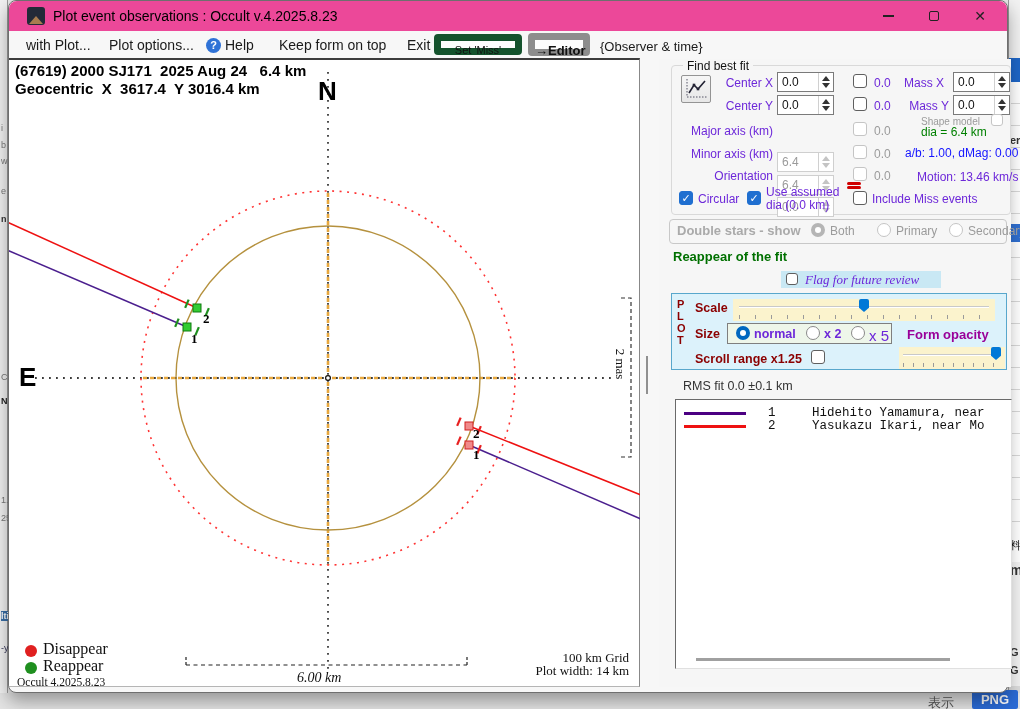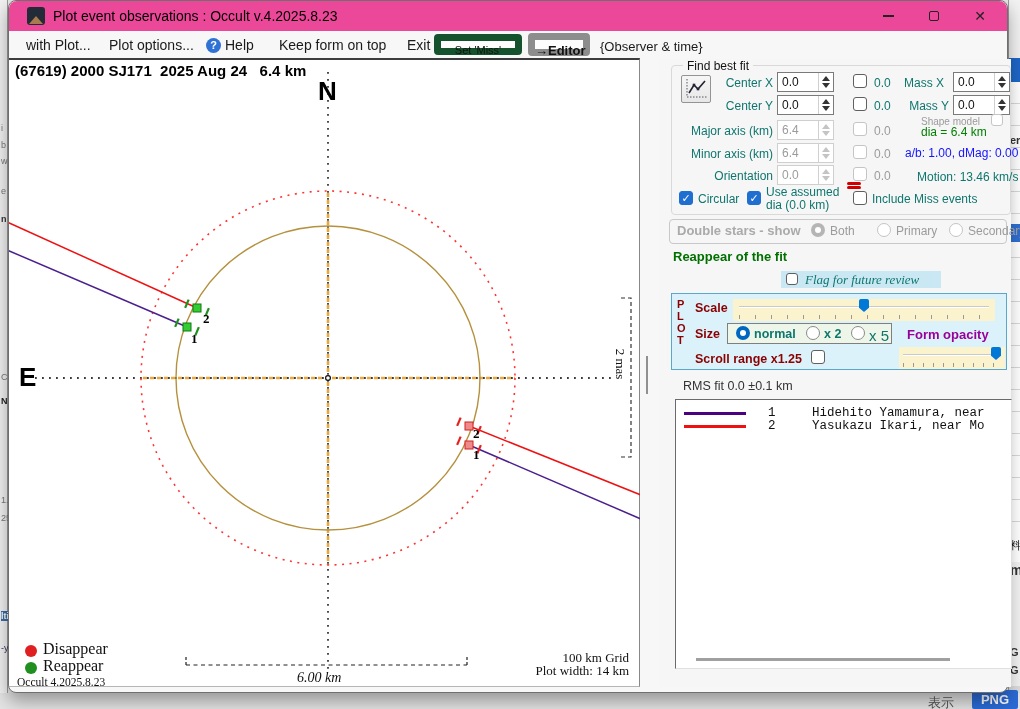--- a/index.html
+++ b/index.html
@@ -38,31 +38,31 @@
   #plot { left:0; top:57px; width:631px; height:629px; background:#fff; border-top:2px solid #3c3c3c;
           border-right:1px solid #888; border-bottom:1px solid #b5b5b5; }
   #plot .ptitle { position:absolute; left:6px; font-size:15px; font-weight:bold; color:#000; white-space:pre; }
   .compass { position:absolute; font-size:26px; font-weight:bold; color:#000; }
   .serif { font-family:"Liberation Serif",serif; }
   #legend-disappear-dot,#legend-reappear-dot { position:absolute; width:12px; height:12px; border-radius:50%; }
   #splitter { left:637px; top:355px; width:2px; height:38px; background:#909090; }
 
   
   #panel { left:650px; top:58px; width:352px; height:628px; background:#f6f6f6; }
-  .lbl { position:absolute; white-space:nowrap; font-size:12px; color:#0f766e; }
+  .lbl { position:absolute; white-space:nowrap; font-size:12px; color:#6d28d9; }
   .gray { color:#9b9b9b; }
   .groupbox { position:absolute; border:1px solid #d9d9d9; border-radius:4px; }
   .grouplabel { position:absolute; background:#f6f6f6; padding:0 4px; font-size:12px; }
 
   .spin { position:absolute; display:flex; width:57px; height:20px; border:1px solid #7a7a7a; background:#fff; }
   .spin .val { flex:1; font-size:12px; padding:2px 0 0 4px; }
   .spin .btns { width:15px; border-left:1px solid #d0d0d0; display:flex; flex-direction:column; align-items:center; justify-content:space-evenly; }
   .spin .up { width:0; height:0; border-left:4px solid transparent; border-right:4px solid transparent; border-bottom:5px solid #333; }
   .spin .dn { width:0; height:0; border-left:4px solid transparent; border-right:4px solid transparent; border-top:5px solid #333; }
-  .spin.dis { border-color:#cfcfcf; }
+  .spin.dis { border-color:#cfcfcf;margin-top:32px; }
   .spin.dis .val { color:#9b9b9b; }
   .spin.dis .up { border-bottom-color:#c4c4c4; }
   .spin.dis .dn { border-top-color:#c4c4c4; }
 
   .cb { position:absolute; width:14px; height:14px; border:1.4px solid #5f5f5f; border-radius:3px; background:#fff; }
   .cb.on { background:#1f6fd0; border-color:#1f6fd0; color:#fff; font-size:11px; line-height:13px; text-align:center; }
   .cb.on::after { content:"✓"; }
   .cb.dis { border-color:#c5c5c5; }
 
   .radio { position:absolute; width:14px; height:14px; border-radius:50%; background:#fff; border:1.5px solid #8a8a8a; }
@@ -204,20 +204,21 @@
       <g stroke="#222" stroke-width="1.2">
         <line x1="177" y1="605" x2="458" y2="605" stroke-dasharray="4 3.5"></line>
         <line x1="177" y1="597" x2="177" y2="605" stroke-dasharray="3 2"></line>
         <line x1="458" y1="597" x2="458" y2="605" stroke-dasharray="3 2"></line>
       </g>
 
       <path d="M 612 238 H 622 V 397 H 612" fill="none" stroke="#333" stroke-width="1.2" stroke-dasharray="4 3"></path>
     </svg>
 
     <span class="ptitle" style="top:2px">(67619) 2000 SJ171  2025 Aug 24   6.4 km</span>
+    <span class="ptitle" style="top:20px">Geocentric  X  3617.4  Y 3016.4 km</span>
     <span class="compass" style="left:309px;top:16px">N</span>
     <span class="compass" style="left:10px;top:302px">E</span>
 
     <span class="abs serif" style="left:596px;top:296px;font-size:13px;transform:rotate(90deg);transform-origin:center">2 mas</span>
 
     <span class="abs serif" style="left:288px;top:610px;font-size:14px;font-style:italic">6.00 km</span>
     <span class="abs serif" style="left:460px;top:590px;width:160px;text-align:right;font-size:13px">100 km Grid</span>
     <span class="abs serif" style="left:460px;top:603px;width:160px;text-align:right;font-size:13px">Plot width: 14 km</span>
 
     <span class="abs" id="legend-disappear-dot" style="left:16px;top:585px;background:#e02020"></span>

